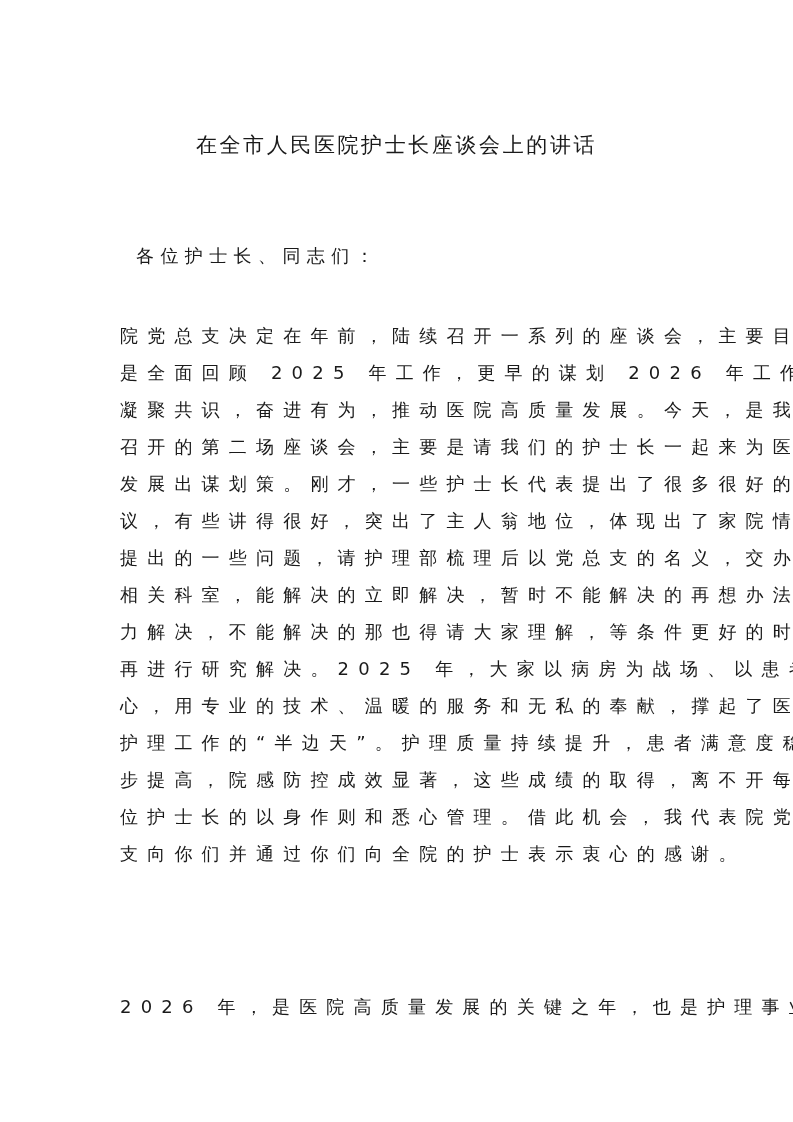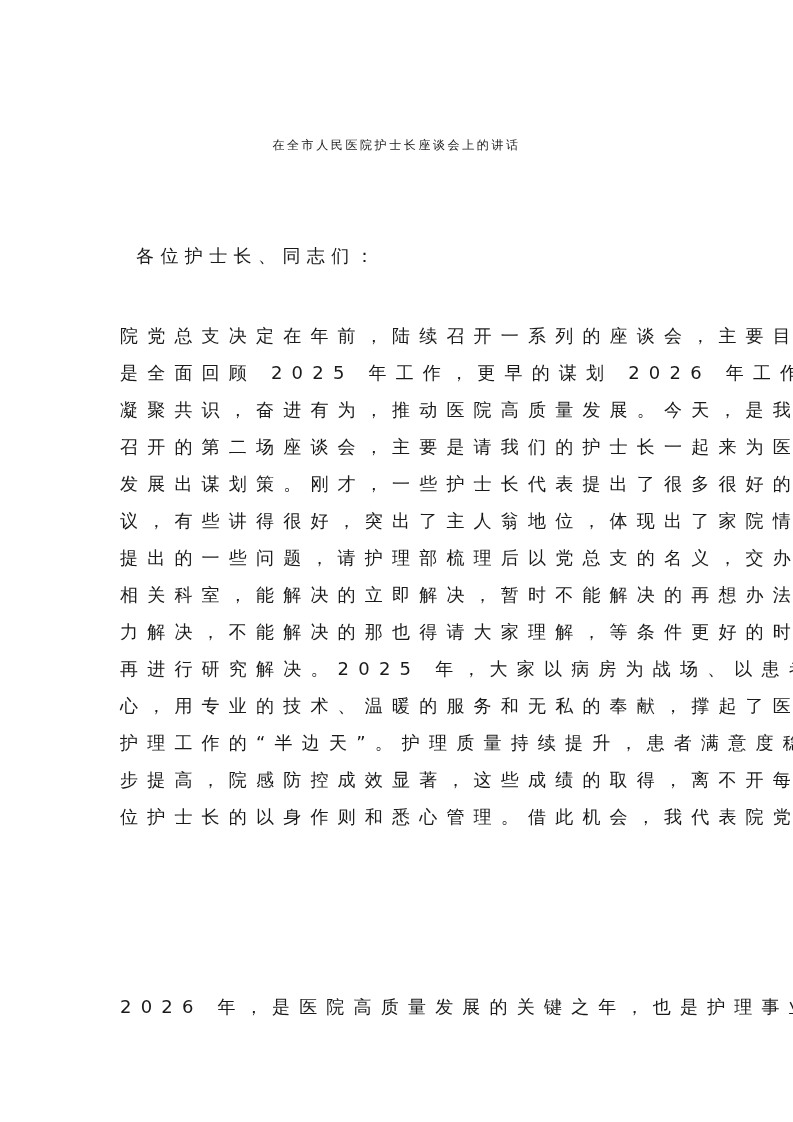--- a/index.html
+++ b/index.html
@@ -1,19 +1,19 @@
 <!DOCTYPE html>
 <html><head>
 <meta charset="utf-8">
 <style>
   html, body { margin: 0; padding: 0; background: #ffffff; }
   body { width: 793px; height: 1122px; position: relative; overflow: hidden;
          font-family: "DejaVu Sans", "Liberation Sans", sans-serif; color: #1a1a1a; }
   .title { position: absolute; top: 131px; left: 0; width: 793px; text-align: center;
-           font-size: 12px; letter-spacing: 2.6px; line-height: 28px; }
+           font-size: 21px; letter-spacing: 2.6px; line-height: 28px; }
   .salutation { position: absolute; top: 243px; left: 136px; font-size: 18px;
                 letter-spacing: 6.4px; line-height: 26px; }
   .para { position: absolute; left: 120px; width: 560px; }
   .line { display: block; white-space: nowrap; font-size: 18px; height: 37px; line-height: 26px;
           letter-spacing: 9.2px; }
   .p1 { top: 323px; }
   .p2 { top: 994px; }
 </style>
 </head>
 <body>
@@ -30,18 +30,19 @@
     <span class="line">发展出谋划策。刚才，一些护士长代表提出了很多很好的建</span>
     <span class="line">议，有些讲得很好，突出了主人翁地位，体现出了家院情怀，</span>
     <span class="line">提出的一些问题，请护理部梳理后以党总支的名义，交办给</span>
     <span class="line">相关科室，能解决的立即解决，暂时不能解决的再想办法努</span>
     <span class="line">力解决，不能解决的那也得请大家理解，等条件更好的时候</span>
     <span class="line">再进行研究解决。2025 年，大家以病房为战场、以患者为中</span>
     <span class="line">心，用专业的技术、温暖的服务和无私的奉献，撑起了医院</span>
     <span class="line">护理工作的“半边天”。护理质量持续提升，患者满意度稳</span>
     <span class="line">步提高，院感防控成效显著，这些成绩的取得，离不开每一</span>
     <span class="line">位护士长的以身作则和悉心管理。借此机会，我代表院党总</span>
+    <span class="line">支向你们并通过你们向全院的护士表示衷心的感谢。</span>
   </div>
 
   <div class="para p2">
     <span class="line">2026 年，是医院高质量发展的关键之年，也是护理事业提质</span>
   </div>
 </div>
 
 </body></html>

